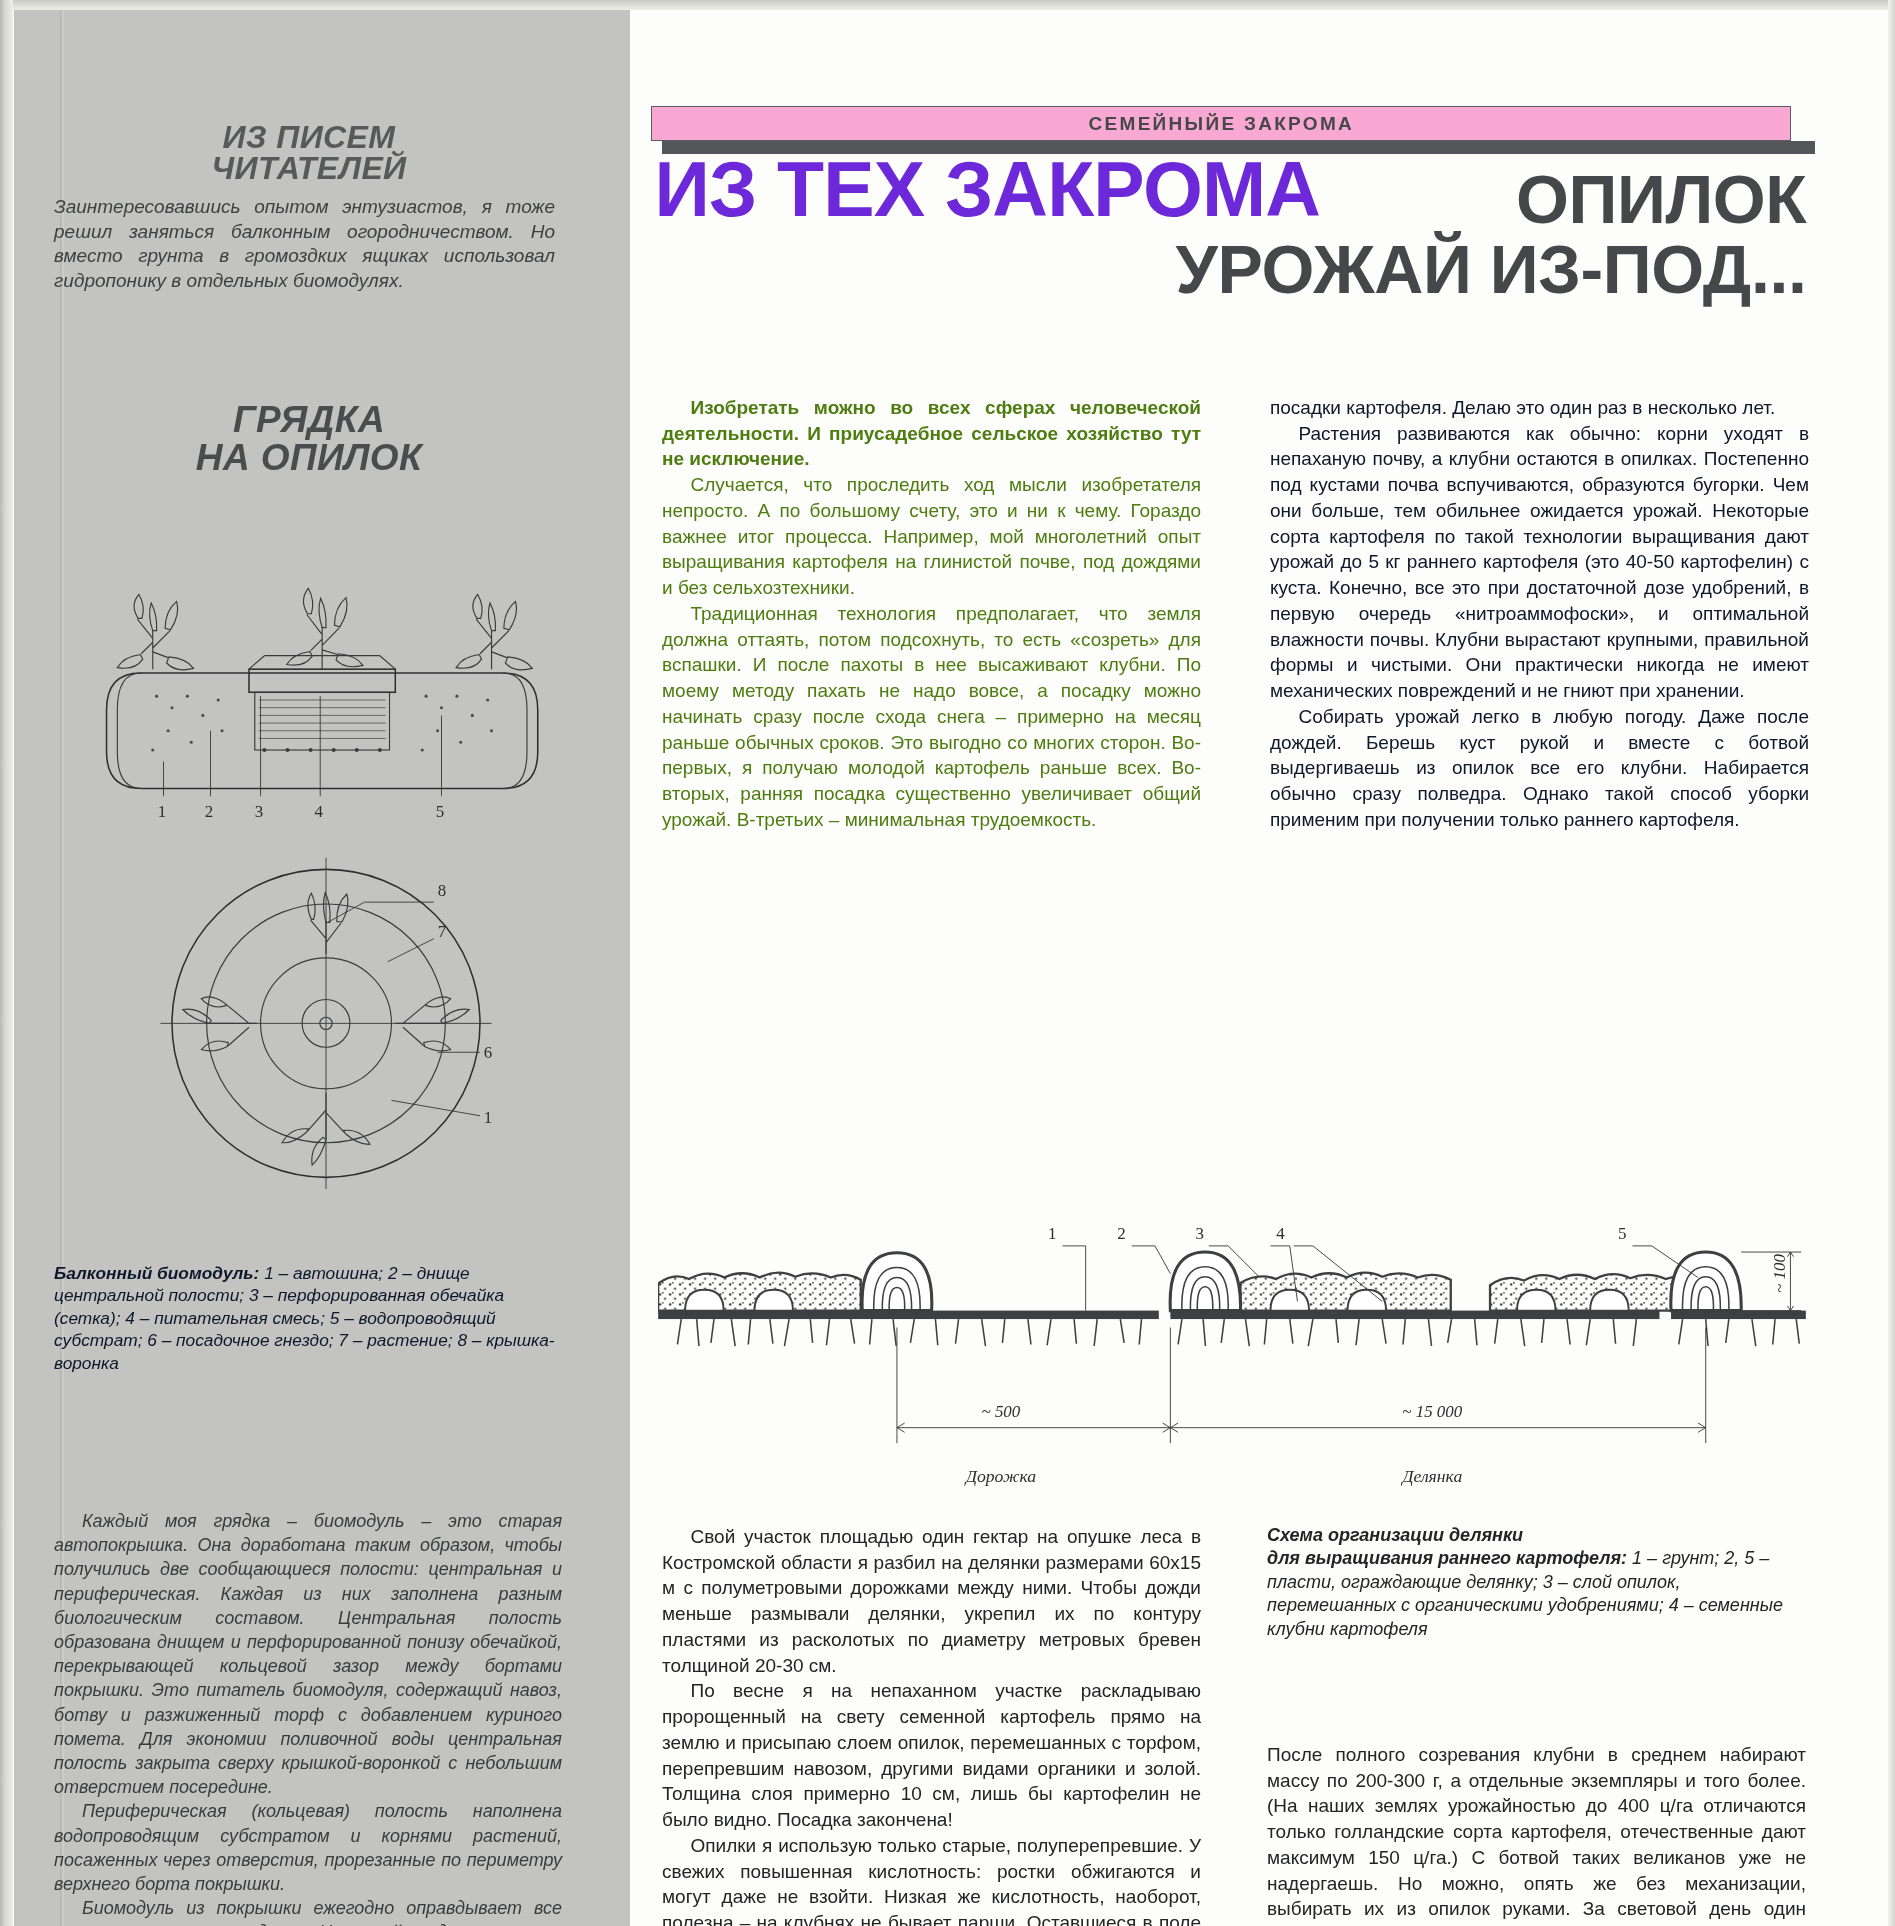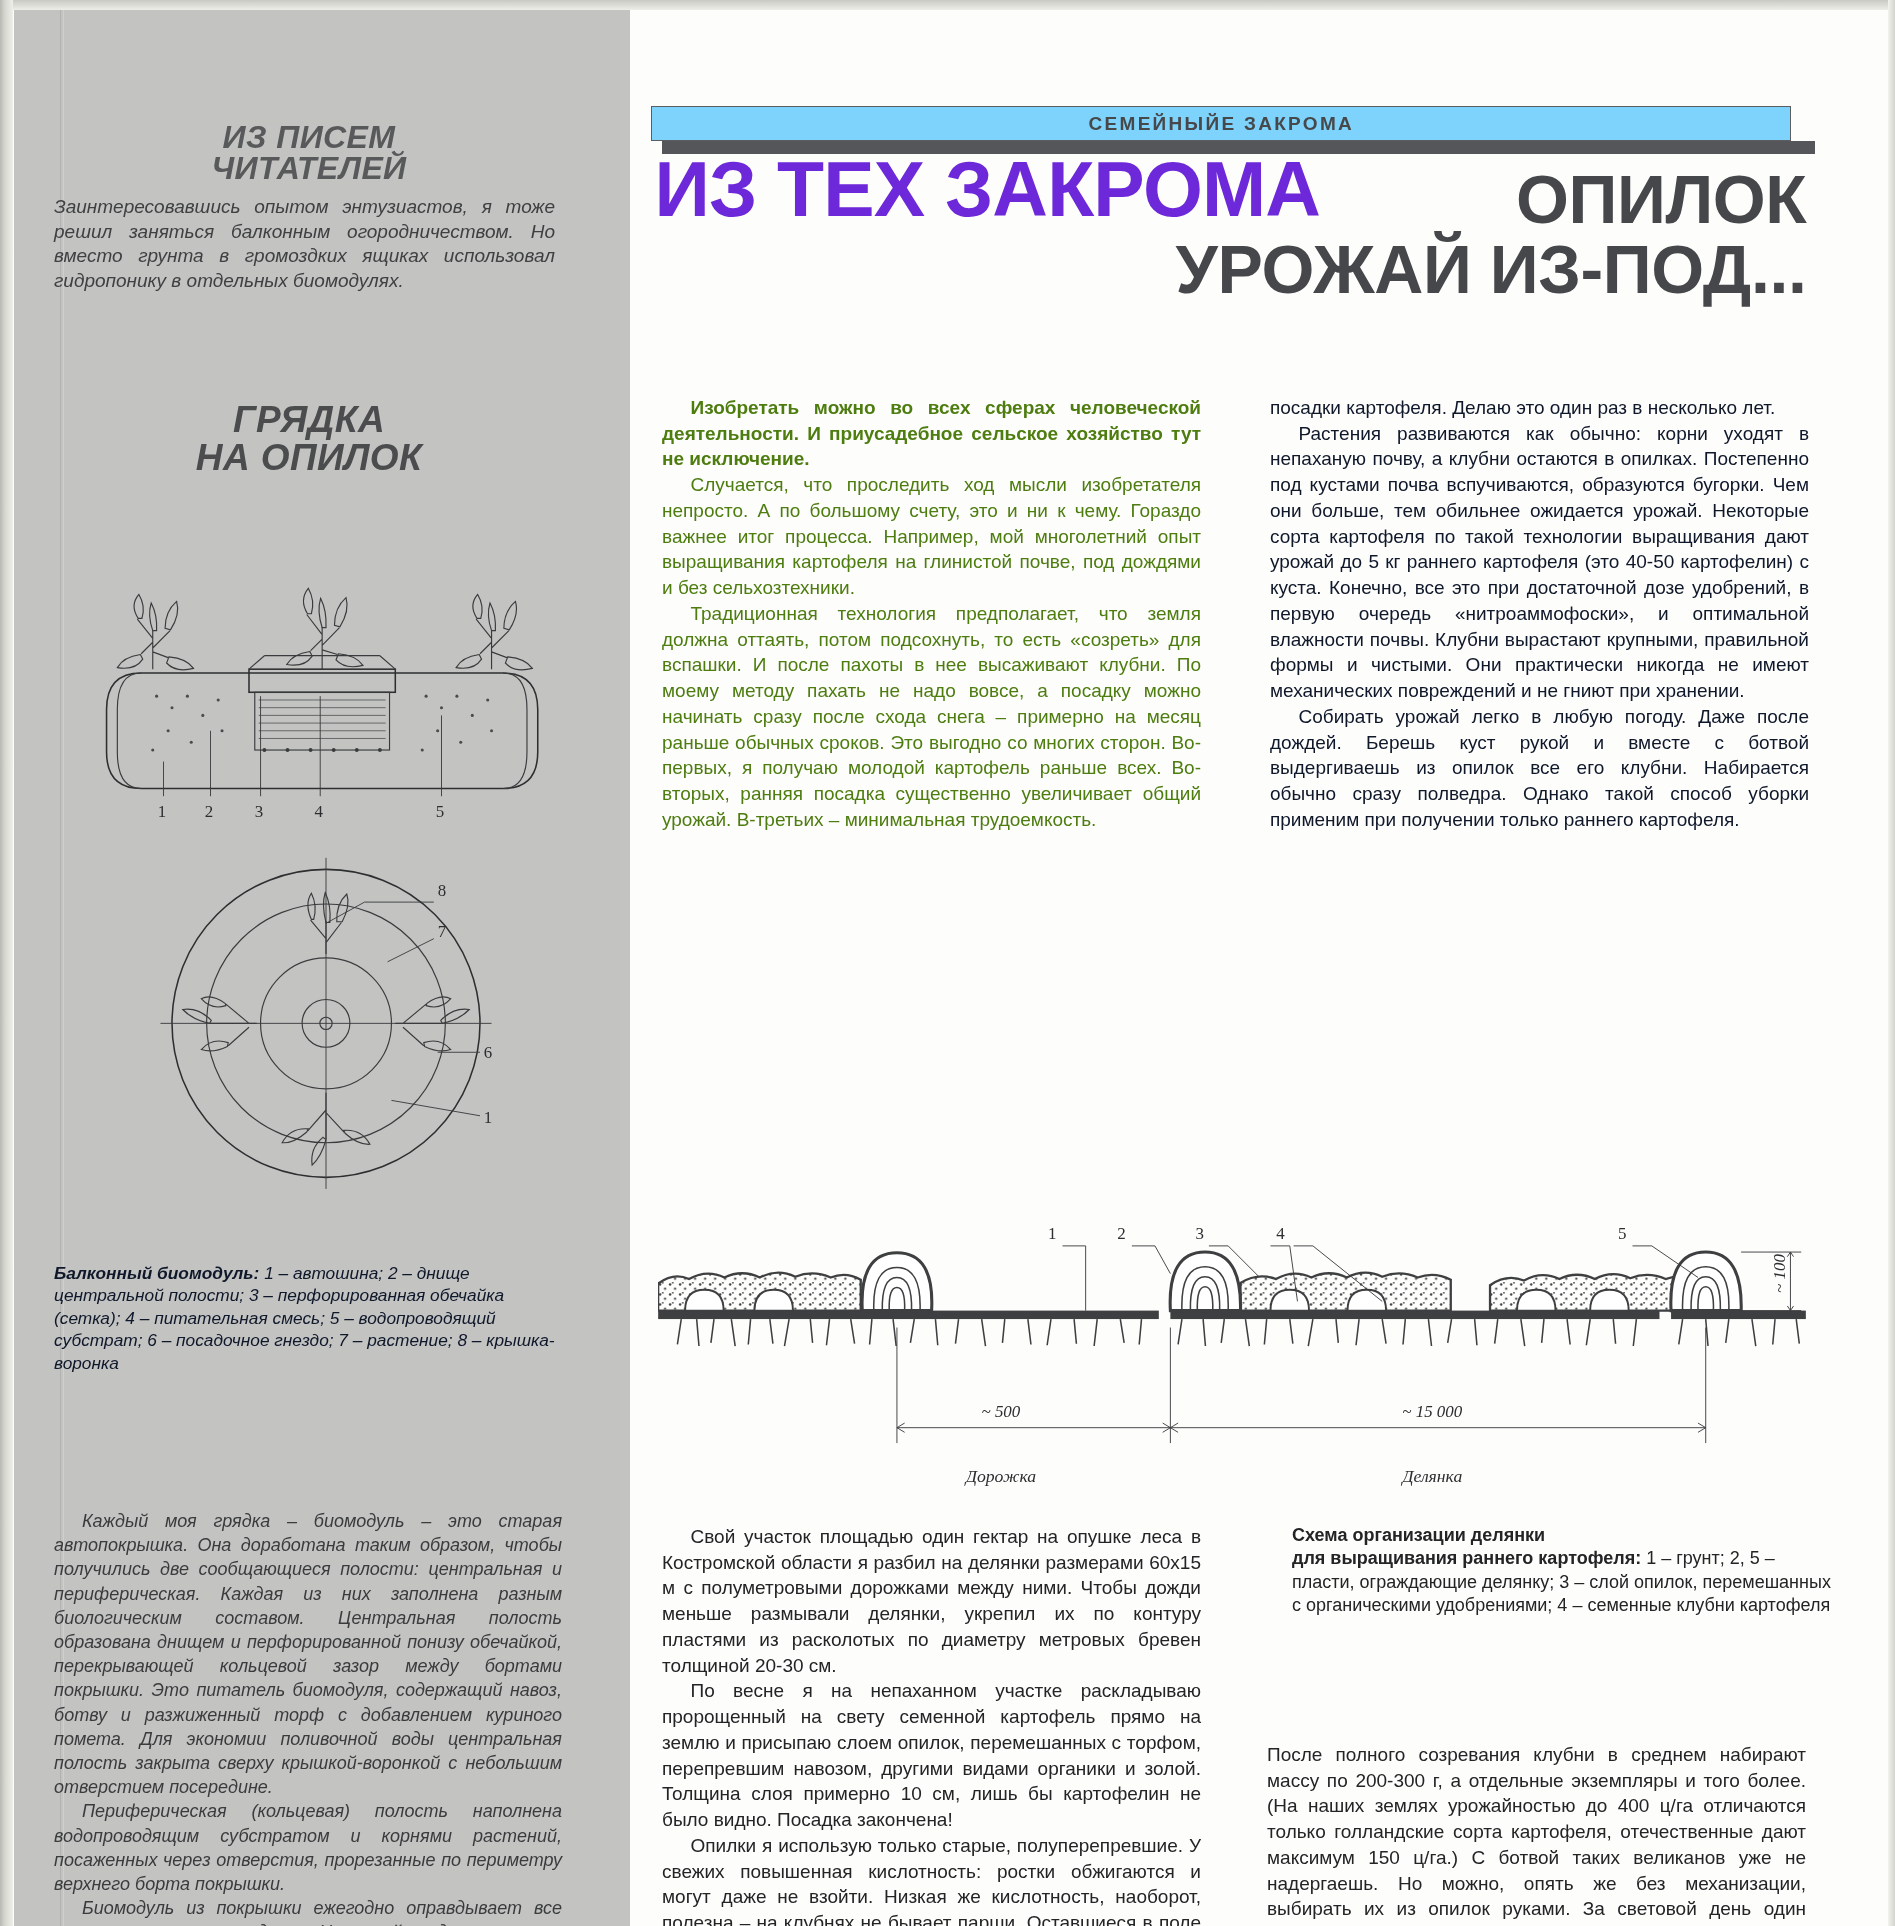--- a/index.html
+++ b/index.html
@@ -62,21 +62,21 @@
     text-align:justify;
   }
   .sidebar .body p{margin:0 0 0 0;text-indent:28px;}
 
   
   .main{position:absolute;left:639px;top:10px;width:1248px;height:2587px;}
 
   .banner-wrap{position:absolute;left:12.3px;top:96px;width:1163px;height:50px;}
   .banner{
     position:absolute;left:0;top:0;width:1140px;height:35px;
-    background:#7dd3fc;border:1.5px solid #5c5d5f;box-sizing:border-box;
+    background:#f9a8d4;border:1.5px solid #5c5d5f;box-sizing:border-box;
     display:flex;align-items:center;justify-content:center;
   }
   .banner span{
     font-weight:700;font-size:19px;letter-spacing:2.3px;color:#47484a;
   }
   .banner-shadow{
     position:absolute;left:10.8px;top:35px;width:1153px;height:13px;background:#55565a;
   }
 
   .ghost{
@@ -115,21 +115,21 @@
   }
   .col-left-bot p{margin:0;text-indent:28.5px;}
   .col-right-bot{
     position:absolute;left:628px;top:1514px;width:539px;
     font-size:19px;line-height:1.355;color:#232425;text-align:justify;
   }
   .col-right-bot p{margin:0;text-indent:28.5px;}
 
   .fig-caption2{
     position:absolute;left:628px;top:1514px;width:539px;
-    font-size:18px;line-height:1.30;color:#232425;margin-left:25px;
+    font-style:italic;font-size:18px;line-height:1.30;color:#232425;
   }
   .fig-caption2 b{font-weight:700;}
 
   svg{display:block;}
   .ln{fill:none;stroke:#3a3b3d;stroke-width:3;}
   .ln2{fill:none;stroke:#2d2e30;stroke-width:4;}
   .lnthin{fill:none;stroke:#3a3b3d;stroke-width:2.4;}
   .num{font-family:"Liberation Serif",serif;font-size:44px;fill:#2d2e30;}
   .dimtxt{font-family:"Liberation Serif",serif;font-style:italic;font-size:44px;fill:#2d2e30;}
   .figlbl{font-family:"Liberation Serif",serif;font-style:italic;font-size:46px;fill:#2d2e30;}

